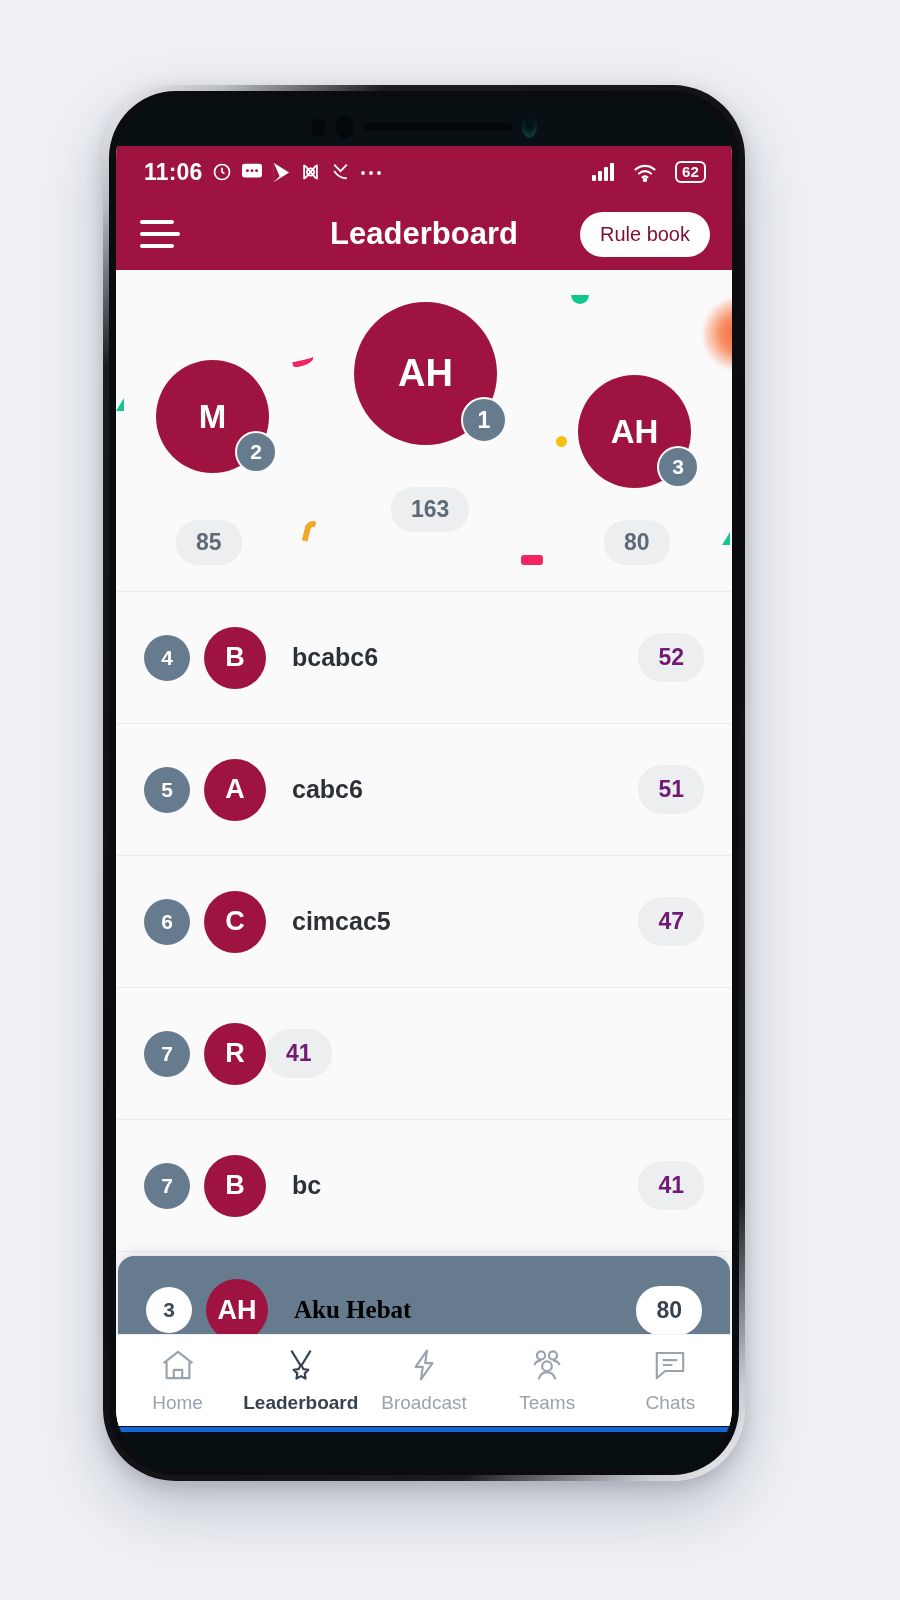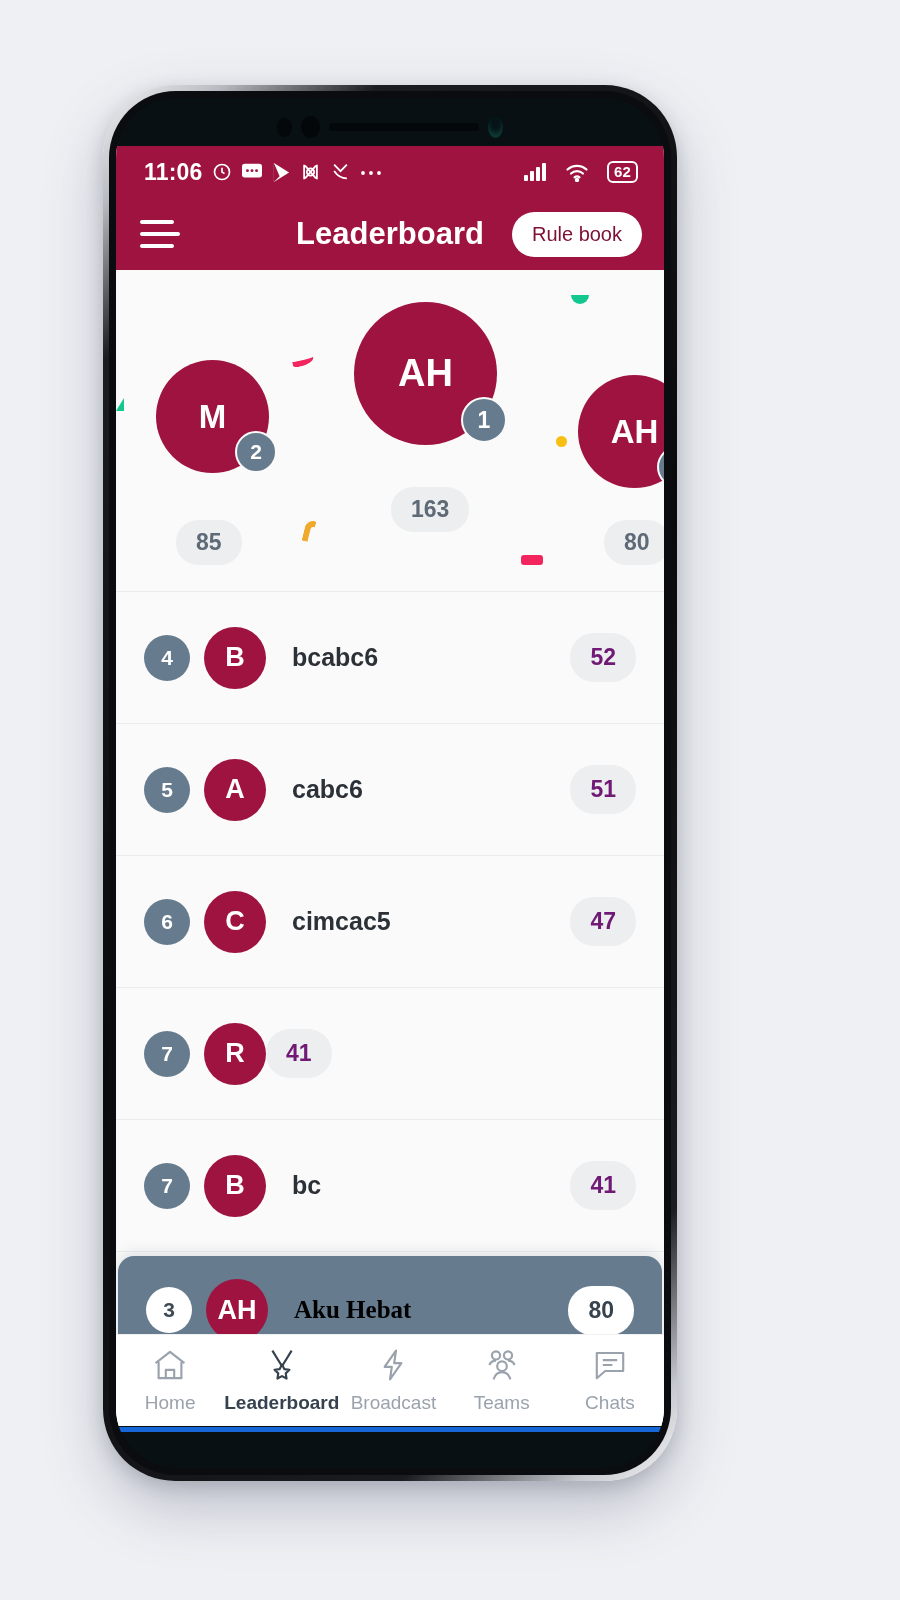--- a/index.html
+++ b/index.html
@@ -11,21 +11,21 @@
     font-family: "Liberation Sans", sans-serif;
     overflow: hidden;
     position: relative;
   }
 
   
   .phone-frame {
     position: absolute;
     left: 103px;
     top: 85px;
-    width: 574px;
+    width: 642px;
     height: 1396px;
     border-radius: 72px;
     background: linear-gradient(135deg,#f2f2f4 0%, #b9bcc2 6%, #1b1c20 14%, #0a0a0c 50%, #1b1c20 86%, #c6c9ce 95%, #f4f4f6 100%);
     padding: 6px;
     box-shadow: 0 26px 60px rgba(60,70,90,.28), 0 6px 18px rgba(40,45,60,.18);
   }
   .phone-inner {
     width: 100%; height: 100%;
     border-radius: 67px;
     background: #0b0c0f;

